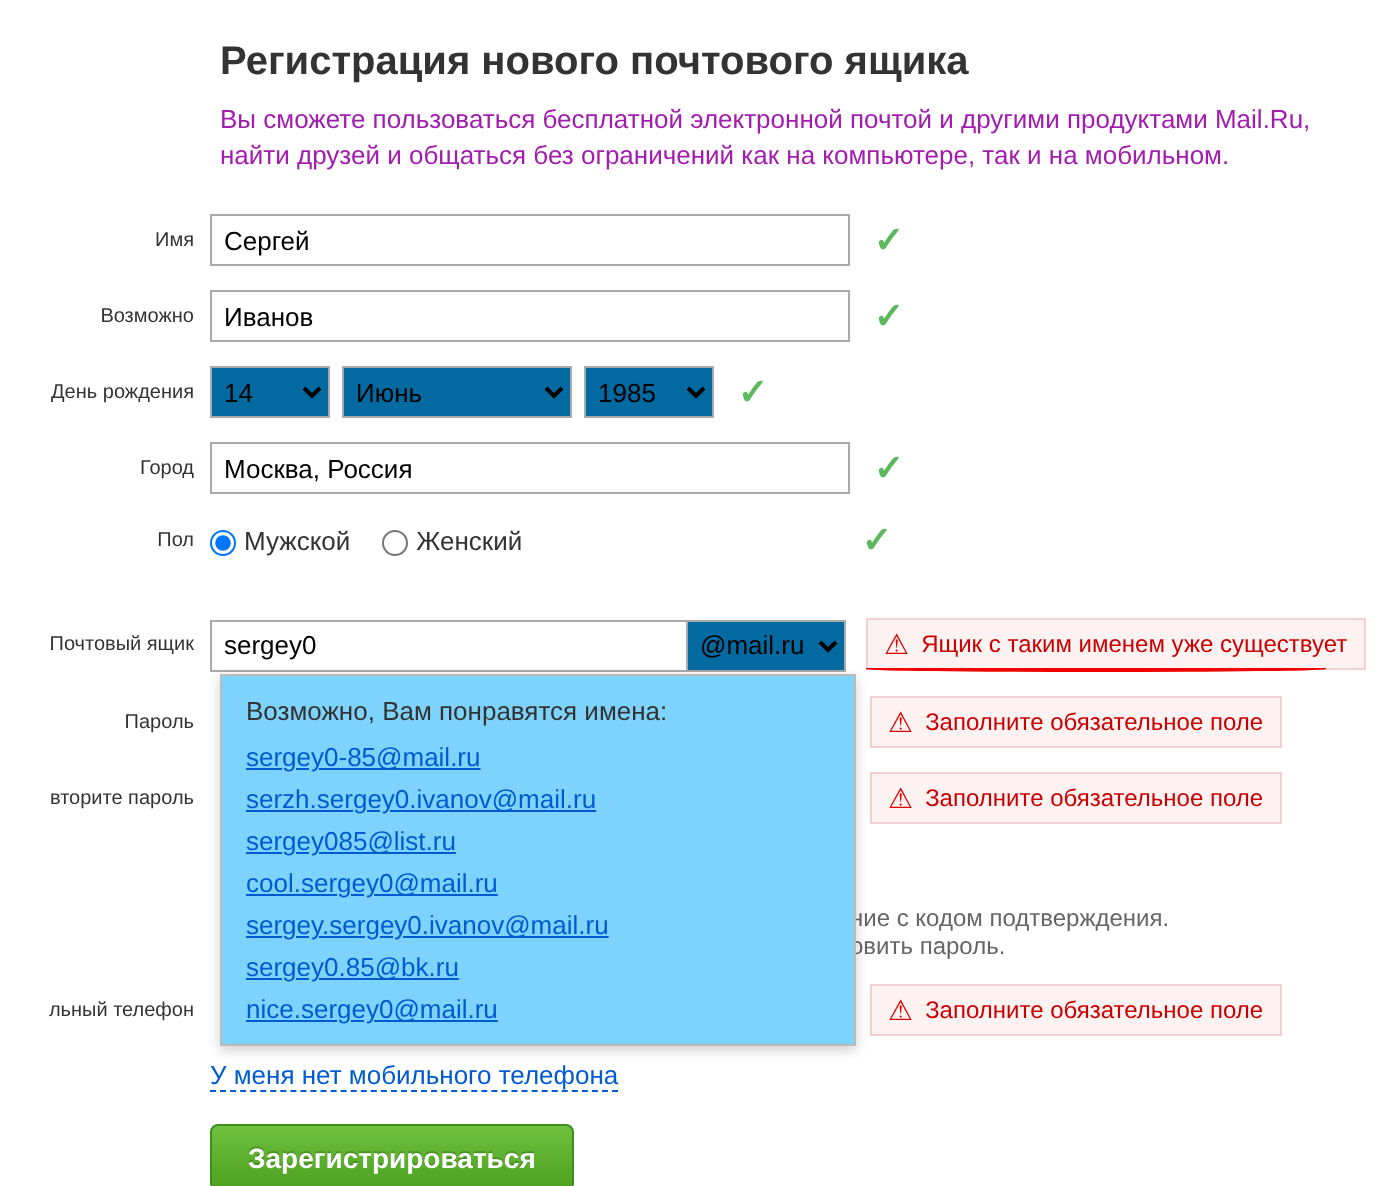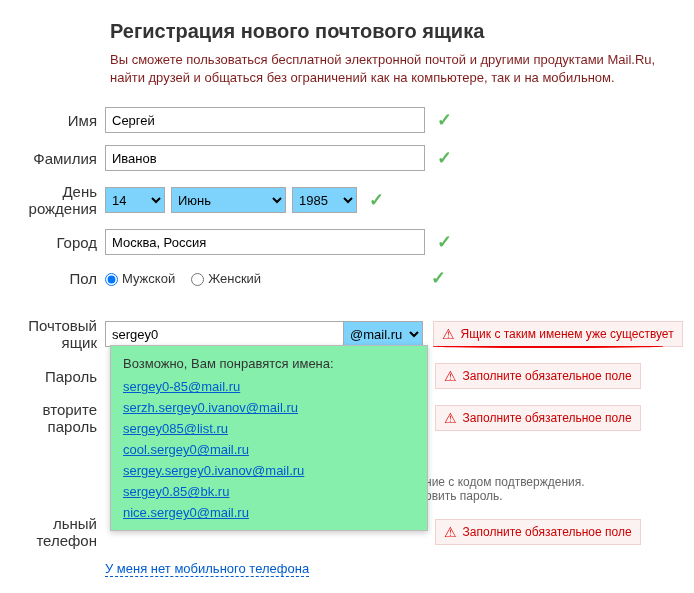--- a/index.html
+++ b/index.html
@@ -1,38 +1,38 @@
 <!DOCTYPE html>
 <html><head>
 <meta charset="utf-8">
 <style>
 * { box-sizing: border-box; margin: 0; padding: 0; }
 body { font-family: Arial, sans-serif; font-size: 13px; color: #333; background: #fff; padding: 20px 10px; width: 694px; }
 .heading { font-size: 20px; font-weight: bold; margin-left: 100px; margin-bottom: 8px; }
-.subtext { margin-left: 100px; color: #7f1d1d; font-size: 13px; line-height: 1.4; margin-bottom: 20px; max-width: 560px; }
+.subtext { margin-left: 100px; color: #a21caf; font-size: 13px; line-height: 1.4; margin-bottom: 20px; max-width: 560px; }
 .row { display: flex; align-items: center; margin-bottom: 12px; position: relative; }
-.label { width: 95px; text-align: right; padding-right: 8px; font-size: 15px; color: #333; }
+.label { width: 95px; text-align: right; padding-right: 8px; font-size: 10px; color: #333; }
 .field-wrap { display: flex; align-items: center; gap: 6px; }
 .text-input { width: 320px; height: 26px; border: 1px solid #aaa; padding: 2px 6px; font-size: 13px; font-family: Arial, sans-serif; }
-.select { height: 26px; border: 1px solid #aaa; background: #7dd3fc; font-size: 13px; padding: 0 2px; font-family: Arial, sans-serif; }
+.select { height: 26px; border: 1px solid #aaa; background: #0369a1; font-size: 13px; padding: 0 2px; font-family: Arial, sans-serif; }
 .select.day { width: 60px; }
 .select.month { width: 115px; }
 .select.year { width: 65px; }
 .select.domain { width: 80px; height: 26px; }
 .check-icon { color: #5cb85c; font-size: 18px; font-weight: bold; margin-left: 6px; }
 .radio-group { display: flex; align-items: center; gap: 16px; }
 .radio-item { display: flex; align-items: flex-end; gap: 4px; font-size: 13px; }
 .radio-item input { margin: 0; }
 .mailbox-row .text-input { width: 238px; border-right: none; }
 .mailbox-row .field-wrap { gap: 0; }
 .mailbox-row .select.domain { border-left: 1px solid #aaa; }
 .error-box { display: inline-flex; align-items: center; background: #fdf2f2; border: 1px solid #f0d0d0; padding: 4px 8px; font-size: 12px; color: #c00; gap: 6px; margin-left: 10px; }
 .error-box .warn-icon { color: #d00; font-size: 14px; }
 .underline-red { height: 3px; background: transparent; border-bottom: 2px solid #e00; width: 230px; margin-left: 10px; margin-top: -2px; border-radius: 0 0 50% 50%; }
-.suggest-box { position: absolute; left: 100px; top: 28px; width: 318px; background: #86efac; border: 1px solid #bbb; box-shadow: 0 2px 6px rgba(0,0,0,0.2); padding: 10px 12px; z-index: 10; }
+.suggest-box { position: absolute; left: 100px; top: 28px; width: 318px; background: #7dd3fc; border: 1px solid #bbb; box-shadow: 0 2px 6px rgba(0,0,0,0.2); padding: 10px 12px; z-index: 10; }
 .suggest-title { font-size: 13px; margin-bottom: 8px; color: #333; }
 .suggest-list { display: flex; flex-direction: column; gap: 6px; }
 .suggest-list a { color: #005bd1; text-decoration: underline; font-size: 13px; }
 .link { color: #005bd1; text-decoration: underline; font-size: 13px; }
 .link.dashed { text-decoration: none; border-bottom: 1px dashed #005bd1; }
 .submit-btn { display: inline-block; background: linear-gradient(to bottom, #6fc13e, #4ca020); color: #fff; font-weight: bold; font-size: 14px; padding: 8px 18px; border: 1px solid #3e8e1b; border-radius: 4px; cursor: pointer; text-shadow: 0 -1px 0 rgba(0,0,0,0.2); }
 .row.gap-above { margin-top: 28px; }
 .hidden-behind { color: #666; font-size: 12px; }
 </style>
 </head>
@@ -43,21 +43,21 @@
 
 <div class="row">
   <div class="label">Имя</div>
   <div class="field-wrap">
     <input class="text-input" value="Сергей" style="">
     <span class="check-icon">✓</span>
   </div>
 </div>
 
 <div class="row">
-  <div class="label">Фамилия</div>
+  <div class="label">Возможно</div>
   <div class="field-wrap">
     <input class="text-input" value="Иванов" style="">
     <span class="check-icon">✓</span>
   </div>
 </div>
 
 <div class="row">
   <div class="label">День рождения</div>
   <div class="field-wrap">
     <select class="select day"><option>14</option></select>

